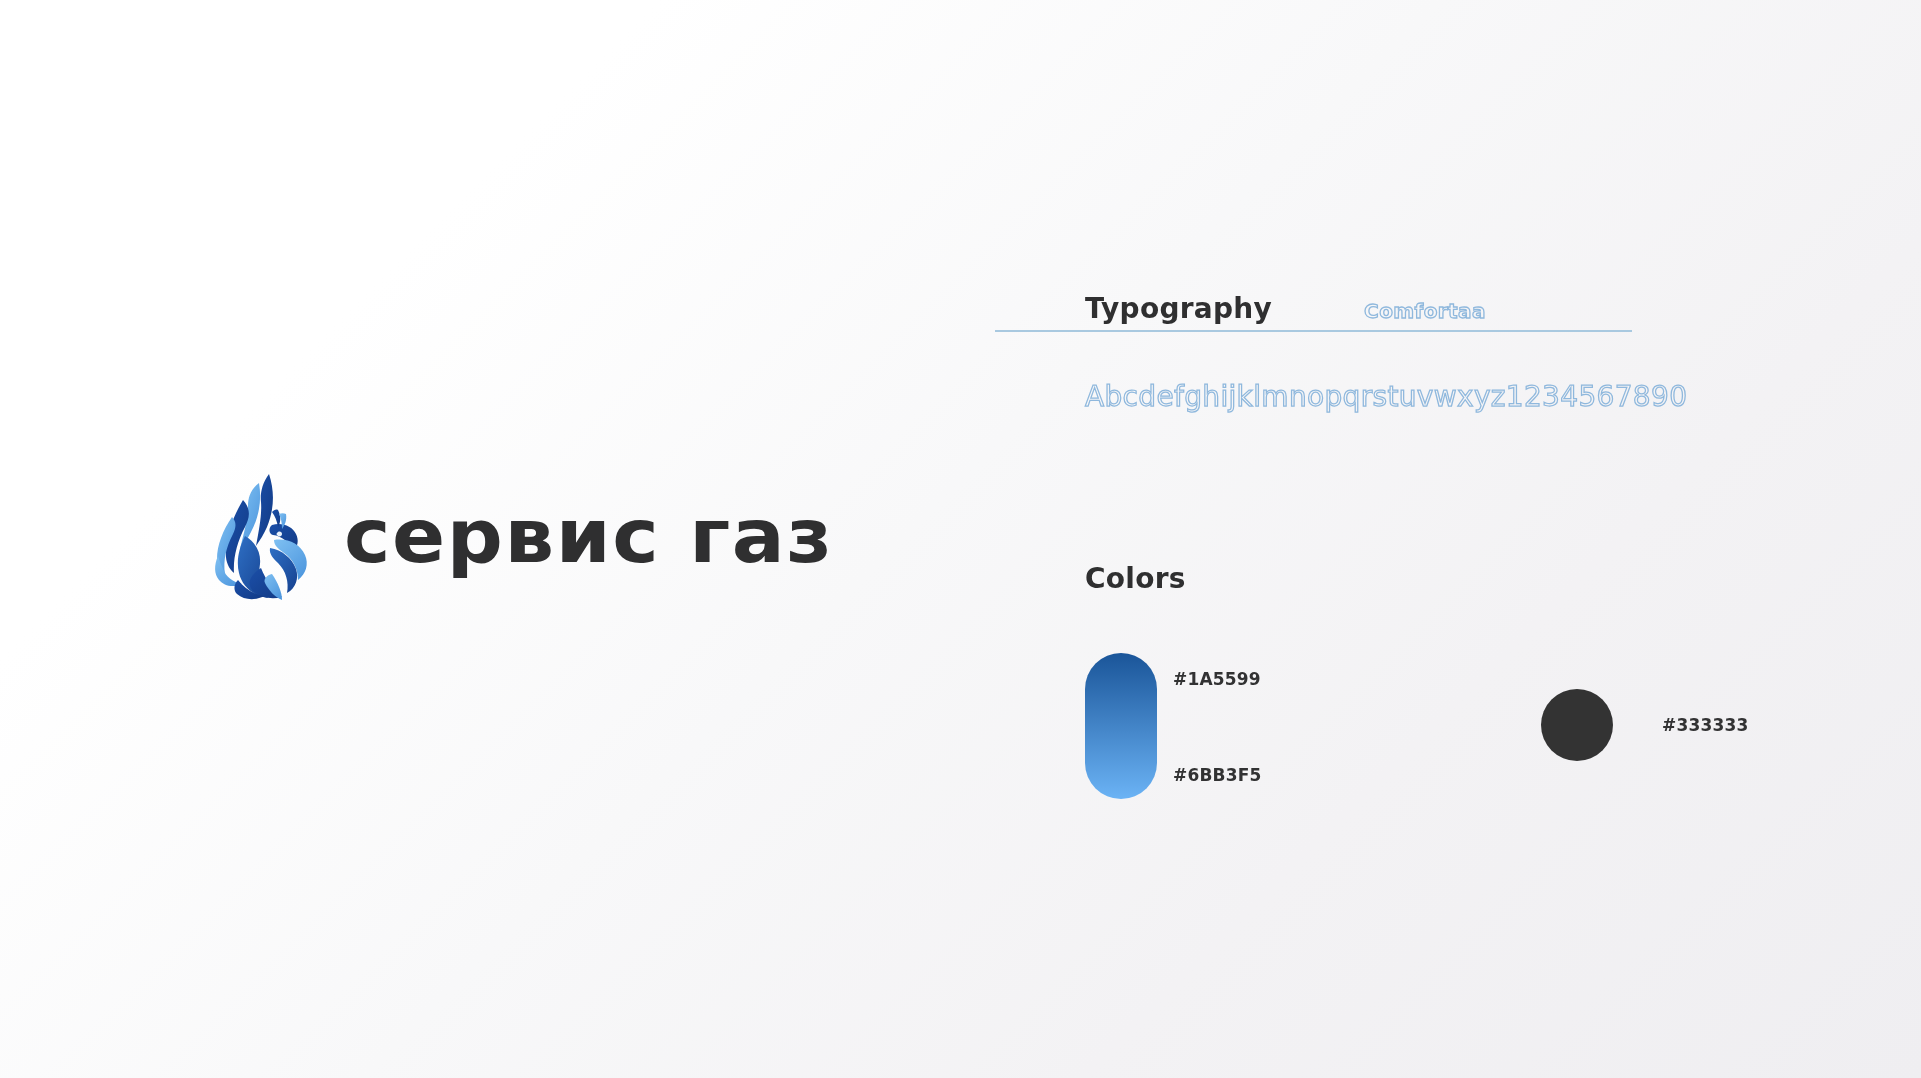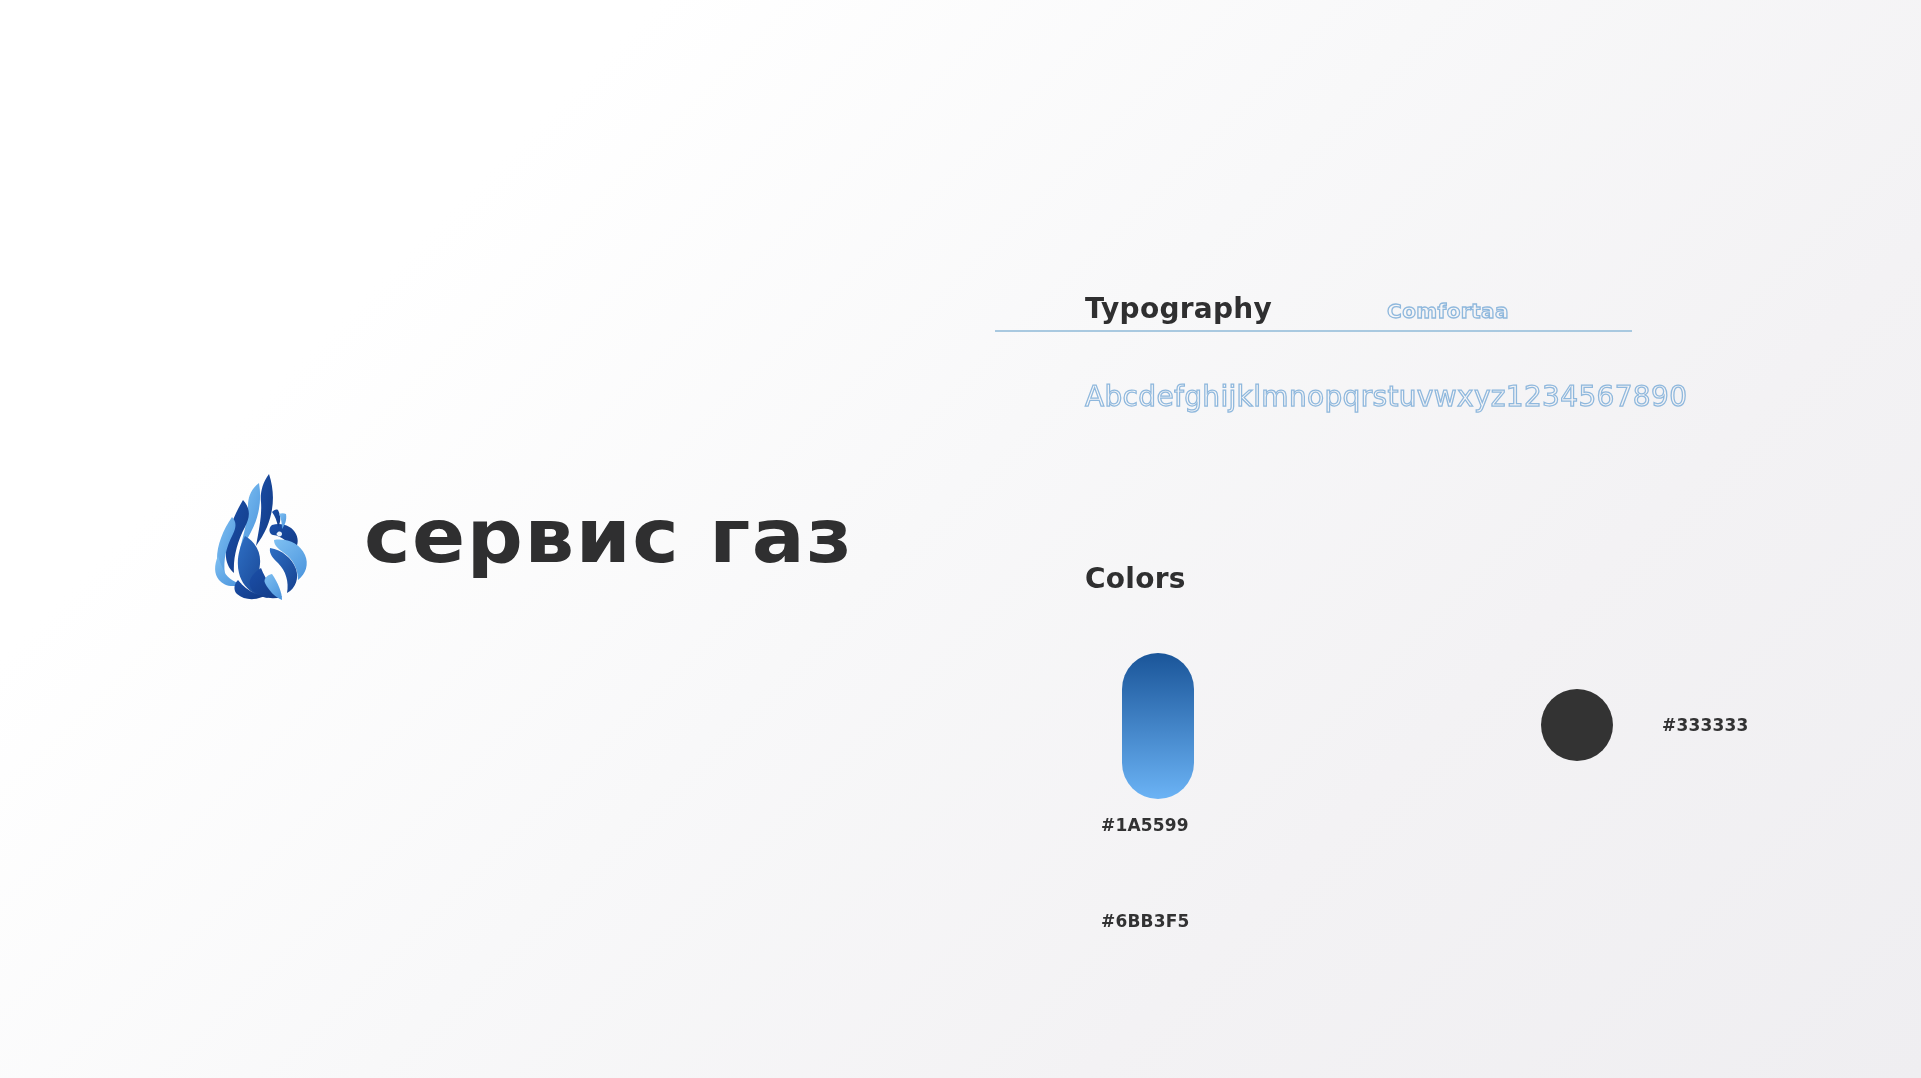--- a/index.html
+++ b/index.html
@@ -16,21 +16,21 @@
     position: relative;
   }
 
   
   .logo-lockup {
     position: absolute;
     left: 212px;
     top: 470px;
     display: flex;
     align-items: center;
-    gap: 48px;
+    gap: 28px;
   }
   .logo-mark {
     width: 104px;
     height: 132px;
     flex: none;
     display: block;
   }
   .wordmark {
     font-family: "DejaVu Sans", sans-serif;
     font-size: 74px;
@@ -64,21 +64,21 @@
     left: -90px;
     top: 35px;
     width: 637px;
     height: 2px;
     background: #a9c9e0;
   }
   .type-row {
     position: relative;
     display: flex;
     align-items: baseline;
-    gap: 115px;
+    gap: 92px;
     z-index: 2;
   }
   .type-title {
     font-family: "DejaVu Sans", sans-serif;
     font-size: 28px;
     font-weight: 700;
     color: #2f2f30;
     letter-spacing: 0.01em;
     line-height: 1;
   }
@@ -125,21 +125,21 @@
     position: relative;
     margin-top: 60px;
     height: 160px;
   }
 
   .swatch-group {
     position: absolute;
     display: flex;
     align-items: center;
   }
-  .swatch-group.gradient-group { left: 0; top: 0; flex-direction: column; }
+  .swatch-group.gradient-group { left: 0; top: 0; }
   .swatch-group.solid-1 { left: 228px; top: 36px; }
   .swatch-group.solid-2 { left: 456px; top: 36px; gap: 33px; }
 
   .pill-swatch {
     width: 72px;
     height: 146px;
     border-radius: 36px;
     flex: none;
   }
   .circle-swatch {

